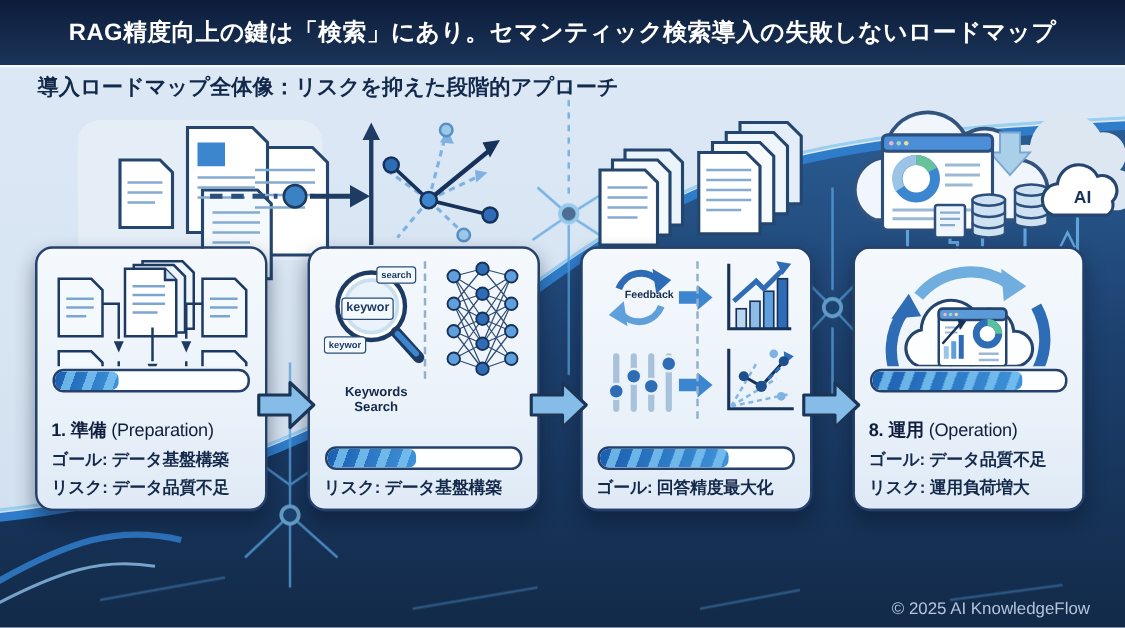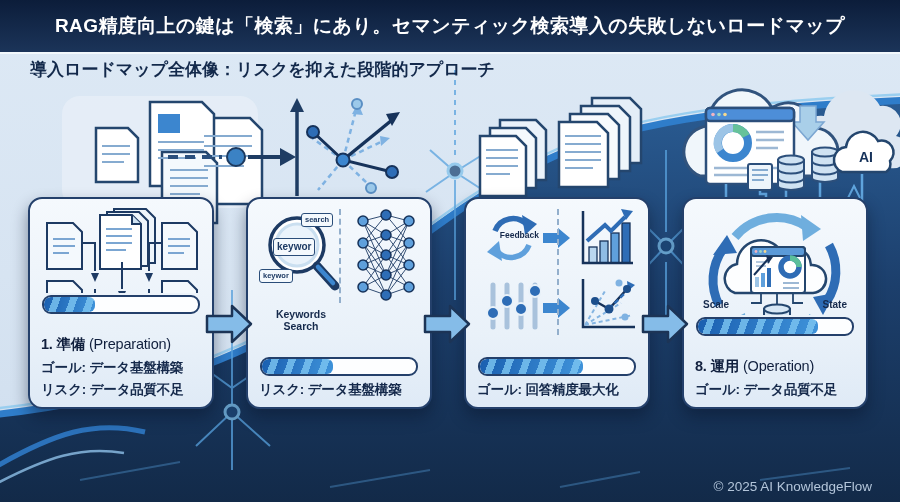--- a/index.html
+++ b/index.html
@@ -395,20 +395,24 @@
       <div class="pfill" style="width: 78%;"></div>
     </div>
     <div class="ctitle">
       <span class="tmain">8. 運用</span>
       <span class="tsub">(Operation)</span>
     </div>
     <div class="cline">
       <span class="clabel">ゴール:</span>
       <span class="cval">データ品質不足</span>
     </div>
+    <div class="cline">
+      <span class="clabel">リスク:</span>
+      <span class="cval">運用負荷増大</span>
+    </div>
   </div>
 
   <svg class="connector a1" viewBox="0 0 48 42">
     <polygon points="2,13 27,13 27,3 46,21 27,39 27,29 2,29" fill="#85bce8" stroke="#1c3456" stroke-width="2.5" stroke-linejoin="round"></polygon>
   </svg>
   <svg class="connector a2" viewBox="0 0 48 42">
     <polygon points="2,13 27,13 27,3 46,21 27,39 27,29 2,29" fill="#85bce8" stroke="#1c3456" stroke-width="2.5" stroke-linejoin="round"></polygon>
   </svg>
   <svg class="connector a3" viewBox="0 0 48 42">
     <polygon points="2,13 27,13 27,3 46,21 27,39 27,29 2,29" fill="#85bce8" stroke="#1c3456" stroke-width="2.5" stroke-linejoin="round"></polygon>

